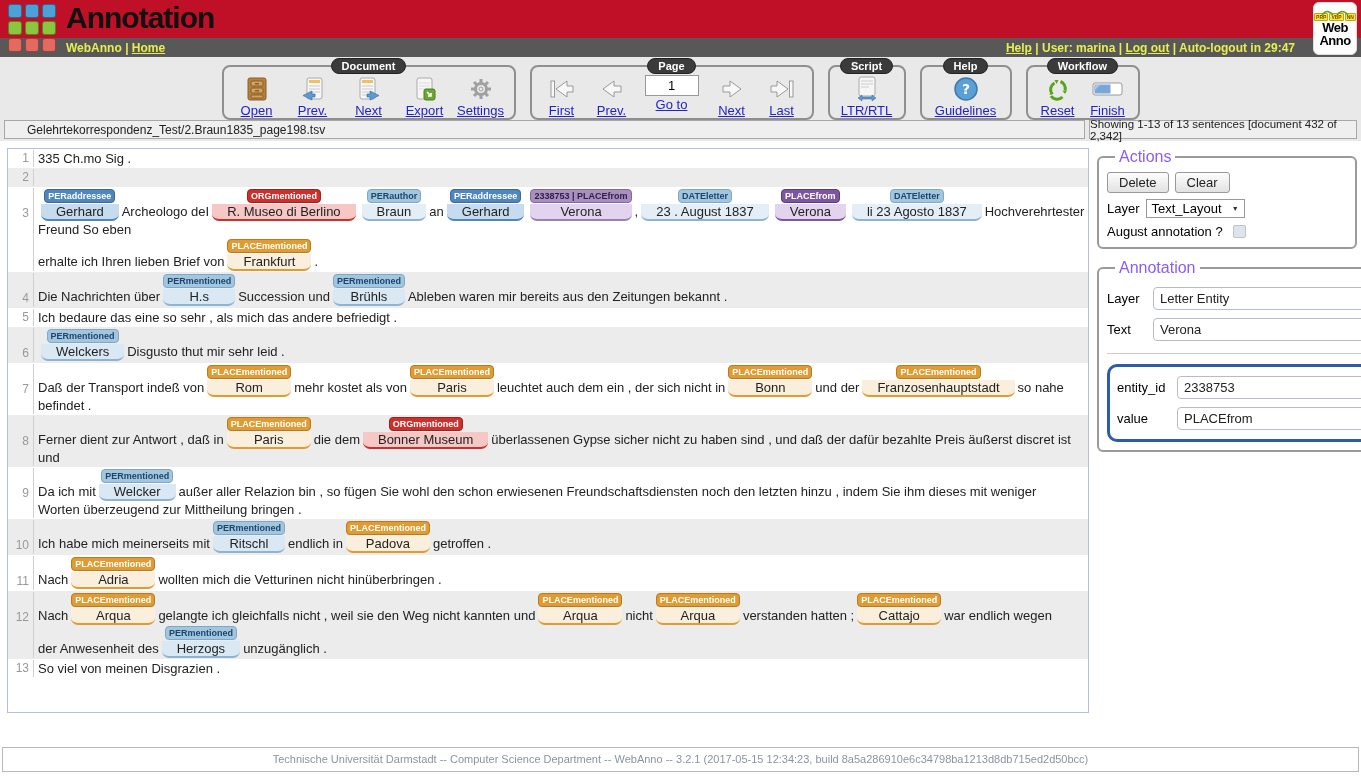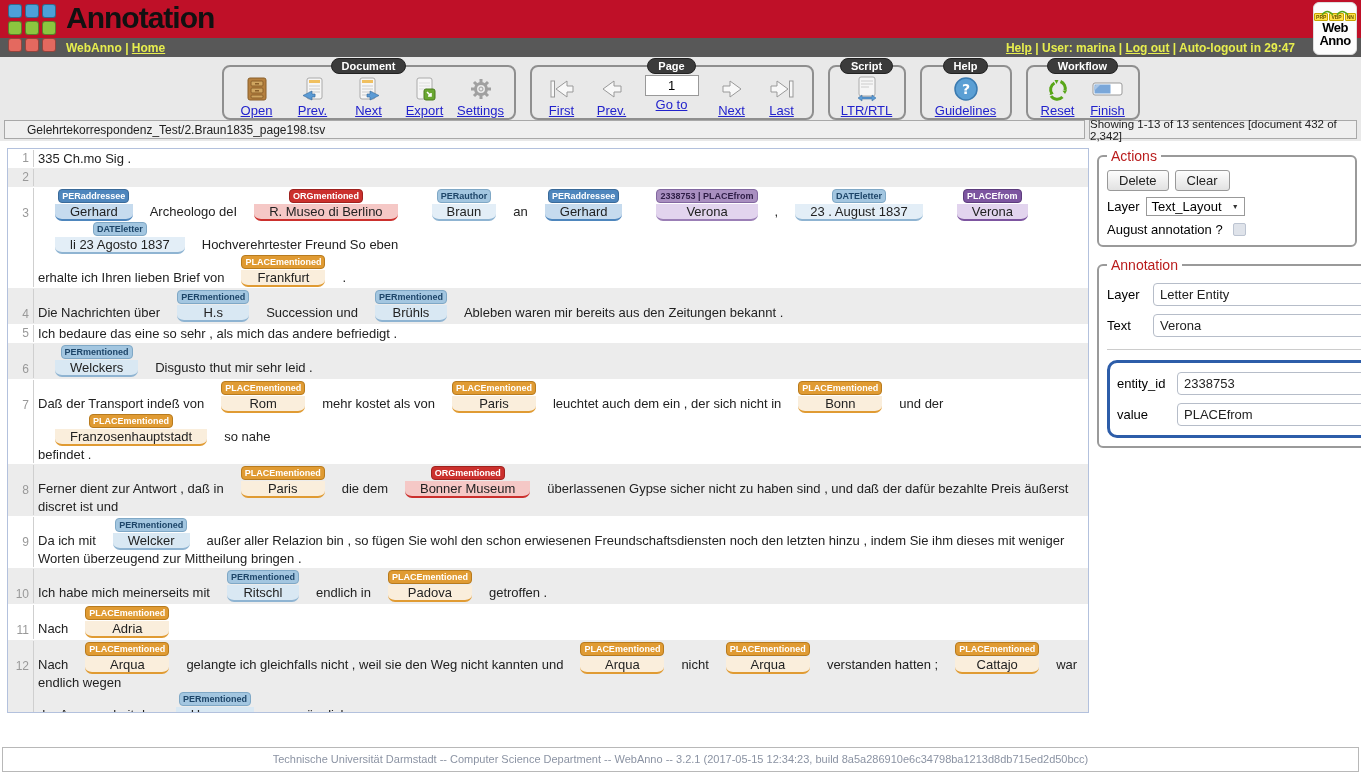--- a/index.html
+++ b/index.html
@@ -45,29 +45,29 @@
   
   .content { display:flex; gap:8px; padding:7px 4px 0 7px; background:#fff; height:600px; }
   .annopanel { flex:1; border:1px solid #b3c1dd; height:565px; overflow:hidden; background:#fff; }
   .sent { display:flex; padding:1px 0; }
   .sent.alt { background:#ececec; }
   .snum { width:26px; flex:none; text-align:right; padding-right:4px; border-right:1px solid #cfcfcf;
     color:#999; font-size:12px; line-height:17px; }
   .snum.pad { padding-top:17px; }
   .sbody { flex:1; padding-left:4px; font-size:13px; color:#222; }
   .sline { line-height:17px; }
-  .tok { display:inline-block; text-align:center; margin:0 17px; }
+  .tok { display:inline-block; text-align:center; margin:0 3px; }
   .tok .badge { display:block; width:max-content; margin:1px auto 1px; font-size:9px; font-weight:bold;
     padding:0 3px; line-height:12px; border-radius:4px; border:1px solid; white-space:nowrap; cursor:pointer; }
   .tok .word { display:block; padding:0 15px; line-height:15px; border-bottom:2px solid; border-radius:0 0 7px 7px; }
 
   
   .rightcol { width:260px; flex:none; }
   fieldset.fs { border:2px solid #9a9a9a; border-radius:6px; padding:4px 8px 8px; margin-bottom:10px; background:#fff; }
-  fieldset.fs legend { font-size:14px; color:#b91c1c; padding:0 4px; margin-left:0; }
+  fieldset.fs legend { font-size:16px; color:#8b5cf6; padding:0 4px; margin-left:8px; }
   .btnrow { display:flex; gap:6px; margin:2px 0 6px; }
   button.btn { font-family:inherit; font-size:13px; color:#222; background:linear-gradient(#fdfdfd,#e2e2e2);
     border:1px solid #999; border-radius:3px; padding:2px 11px; cursor:pointer; }
   .layerrow { display:flex; align-items:center; gap:6px; font-size:13px; margin-bottom:6px; }
   .selbox { display:inline-flex; align-items:center; gap:10px; border:1px solid #999; background:#fff;
     padding:1px 5px; font-size:13px; cursor:pointer; }
   .selbox .arr { font-size:7px; color:#333; }
   .fwdrow { display:flex; align-items:center; font-size:13px; gap:10px; }
   .checkbox { width:13px; height:13px; background:#dfe3ea; border:1px solid #bcc4d1; border-radius:2px; display:inline-block; }
   .inrow { display:flex; align-items:center; gap:6px; margin-bottom:8px; font-size:13px; }
@@ -370,21 +370,21 @@
         </div>
         <div class="sent alt">
           <div class="snum pad">10</div>
           <div class="sbody">
             <div class="sline"><span>Ich habe mich meinerseits mit</span><span class="tok"><span class="badge" style="background: rgb(163, 198, 224); color: rgb(29, 69, 104); border-color: rgb(127, 168, 198);">PERmentioned</span><span class="word" style="background: rgb(217, 232, 243); border-bottom-color: rgb(143, 180, 210);">Ritschl</span></span><span>endlich in</span><span class="tok"><span class="badge" style="background: rgb(224, 155, 51); color: rgb(255, 255, 255); border-color: rgb(184, 123, 30);">PLACEmentioned</span><span class="word" style="background: rgb(250, 238, 220); border-bottom-color: rgb(224, 155, 51);">Padova</span></span><span>getroffen .</span></div>
           </div>
         </div>
         <div class="sent">
           <div class="snum pad">11</div>
           <div class="sbody">
-            <div class="sline"><span>Nach</span><span class="tok"><span class="badge" style="background: rgb(224, 155, 51); color: rgb(255, 255, 255); border-color: rgb(184, 123, 30);">PLACEmentioned</span><span class="word" style="background: rgb(250, 238, 220); border-bottom-color: rgb(224, 155, 51);">Adria</span></span></div>
+            <div class="sline"><span>Nach</span><span class="tok"><span class="badge" style="background: rgb(224, 155, 51); color: rgb(255, 255, 255); border-color: rgb(184, 123, 30);">PLACEmentioned</span><span class="word" style="background: rgb(250, 238, 220); border-bottom-color: rgb(224, 155, 51);">Adria</span></span><span>wollten mich die Vetturinen nicht hinüberbringen .</span></div>
           </div>
         </div>
         <div class="sent alt">
           <div class="snum pad">12</div>
           <div class="sbody">
             <div class="sline"><span>Nach</span><span class="tok"><span class="badge" style="background: rgb(224, 155, 51); color: rgb(255, 255, 255); border-color: rgb(184, 123, 30);">PLACEmentioned</span><span class="word" style="background: rgb(250, 238, 220); border-bottom-color: rgb(224, 155, 51);">Arqua</span></span><span>gelangte ich gleichfalls nicht , weil sie den Weg nicht kannten und</span><span class="tok"><span class="badge" style="background: rgb(224, 155, 51); color: rgb(255, 255, 255); border-color: rgb(184, 123, 30);">PLACEmentioned</span><span class="word" style="background: rgb(250, 238, 220); border-bottom-color: rgb(224, 155, 51);">Arqua</span></span><span>nicht</span><span class="tok"><span class="badge" style="background: rgb(224, 155, 51); color: rgb(255, 255, 255); border-color: rgb(184, 123, 30);">PLACEmentioned</span><span class="word" style="background: rgb(250, 238, 220); border-bottom-color: rgb(224, 155, 51);">Arqua</span></span><span>verstanden hatten ;</span><span class="tok"><span class="badge" style="background: rgb(224, 155, 51); color: rgb(255, 255, 255); border-color: rgb(184, 123, 30);">PLACEmentioned</span><span class="word" style="background: rgb(250, 238, 220); border-bottom-color: rgb(224, 155, 51);">Cattajo</span></span><span>war endlich wegen</span></div>
             <div class="sline"><span>der Anwesenheit des</span><span class="tok"><span class="badge" style="background: rgb(163, 198, 224); color: rgb(29, 69, 104); border-color: rgb(127, 168, 198);">PERmentioned</span><span class="word" style="background: rgb(217, 232, 243); border-bottom-color: rgb(143, 180, 210);">Herzogs</span></span><span>unzugänglich .</span></div>
           </div>
         </div>
         <div class="sent">

